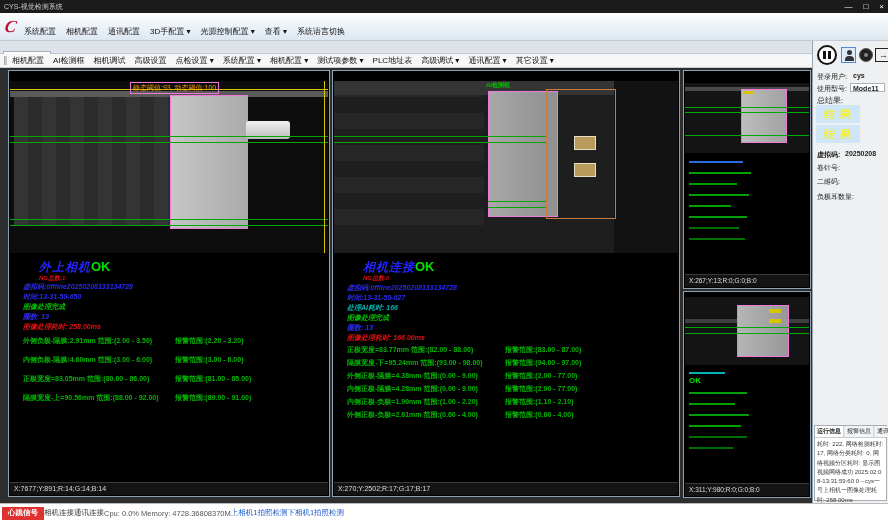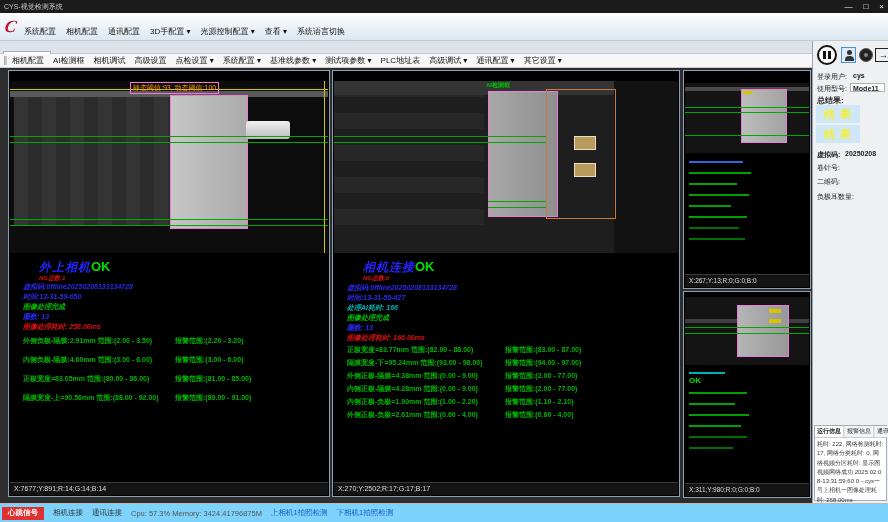--- a/index.html
+++ b/index.html
@@ -73,22 +73,22 @@
   .resultbox{position:absolute;left:3px;width:44px;height:18px;background:#cfe6f8;
              color:#f7ef2a;font-weight:bold;font-size:11px;text-align:center;line-height:18px;letter-spacing:1px;}
   .modelfield{position:absolute;left:37px;width:35px;height:9px;background:#fff;border:1px solid #aab4bd;
               font-size:7px;line-height:9px;padding-left:2px;box-sizing:border-box;font-weight:bold;}
   #logbox{position:absolute;left:1px;top:384px;width:73px;height:76px;background:#fff;border:1px solid #a5aeb6;box-sizing:border-box;}
   .logtabs{display:flex;gap:1px;background:#e3e6e9;border-bottom:1px solid #c5ccd2;}
   .logtabs span{font-size:6px;padding:1px 2px;background:#f2f4f6;border-right:1px solid #d0d6db;white-space:nowrap;}
   .logtabs span.sel{background:#fff;font-weight:bold;}
   .logtext{font-size:6px;color:#3a3a3a;padding:2px;line-height:1.55;word-break:break-all;}
   
-  #statusbar{position:absolute;left:0;top:503px;width:888px;height:19px;background:#7dd3fc;
-             border-top:1px solid #b9b9b9;display:flex;align-items:center;gap:9px;
+  #statusbar{position:absolute;left:0;top:503px;width:888px;height:19px;background:#ffffff;
+             border-top:1px solid #b9b9b9;display:flex;align-items:center;
              padding-left:2px;font-size:7.5px;color:#333;box-sizing:border-box;}
   .badge-red{background:#e03131;color:#fff;padding:1.5px 6px;font-weight:bold;}
   .st-blue{color:#1a56c4;}
   .st-dim{color:#555;}
 </style>
 </head>
 <body>
 
 <div class="app">
 
@@ -121,21 +121,21 @@
 
   <div class="toolbar">
     <span class="toolgrip"></span>
 
   <span>相机配置</span>
       <span>AI检测框</span>
       <span>相机调试</span>
       <span>高级设置</span>
       <span>点检设置 ▾</span>
       <span>系统配置 ▾</span>
-      <span>基准线参数 ▾</span>
+      <span>相机配置 ▾</span>
       <span>测试项参数 ▾</span>
       <span>PLC地址表</span>
       <span>高级调试 ▾</span>
       <span>通讯配置 ▾</span>
       <span>其它设置 ▾</span>
     </div>
 
   <div class="panel" id="panelL">
     <div class="img-area">
       <div class="ovl" style="left:0;right:0;top:8px;height:1px;background:#d8c400;"></div>
@@ -298,21 +298,21 @@
         <span class="dot"></span>
       </div>
     <div class="sqbtn exitbtn">
         <span class="arr">→</span>
       </div>
 
     <span class="sb-label" style="top:31px;">登录用户:</span>
     <span class="sb-value" style="left:40px;top:31px;">cys</span>
     <span class="sb-label" style="top:43px;">使用型号:</span>
     <span class="modelfield" style="top:42px;">Mode11</span>
-    <span class="sb-label" style="top:54px;font-size:8px;font-weight:bold;">总结果:</span>
+    <span class="sb-label" style="top:54px;font-size:8px;font-weight:normal;">总结果:</span>
     <div class="resultbox" style="top:64px;">结 果</div>
     <div class="resultbox" style="top:84px;">结 果</div>
     <span class="sb-label" style="top:109px;font-weight:bold;">虚拟码:</span>
     <span class="sb-value" style="left:32px;top:109px;">20250208</span>
     <span class="sb-label" style="top:122px;">卷针号:</span>
     <span class="sb-label" style="top:136px;">二维码:</span>
     <span class="sb-label" style="top:151px;">负极耳数量:</span>
 
     <div id="logbox">
       <div class="logtabs">
@@ -321,18 +321,18 @@
         <span>通讯信息</span>
       </div>
       <div class="logtext">耗时: 222, 网络检测耗时: 17, 网络分类耗时: 0, 网络视频分区耗时: 显示图视频网络成功 2025:02:08-13:31:59:60 0→cys一号上相机一图像处理耗时: 258.00ms</div>
     </div>
   </div>
 
   <div id="statusbar">
     <span class="badge-red">心跳信号</span>
     <span>相机连接</span>
     <span>通讯连接</span>
-    <span class="st-dim">Cpu: 57.3% Memory: 3424.41796875M</span>
+    <span class="st-dim">Cpu: 0.0% Memory: 4728.36808370M</span>
     <span class="st-blue">上相机1拍照检测</span>
     <span class="st-blue">下相机1拍照检测</span>
   </div>
 
 </div>
 
 </body></html>

